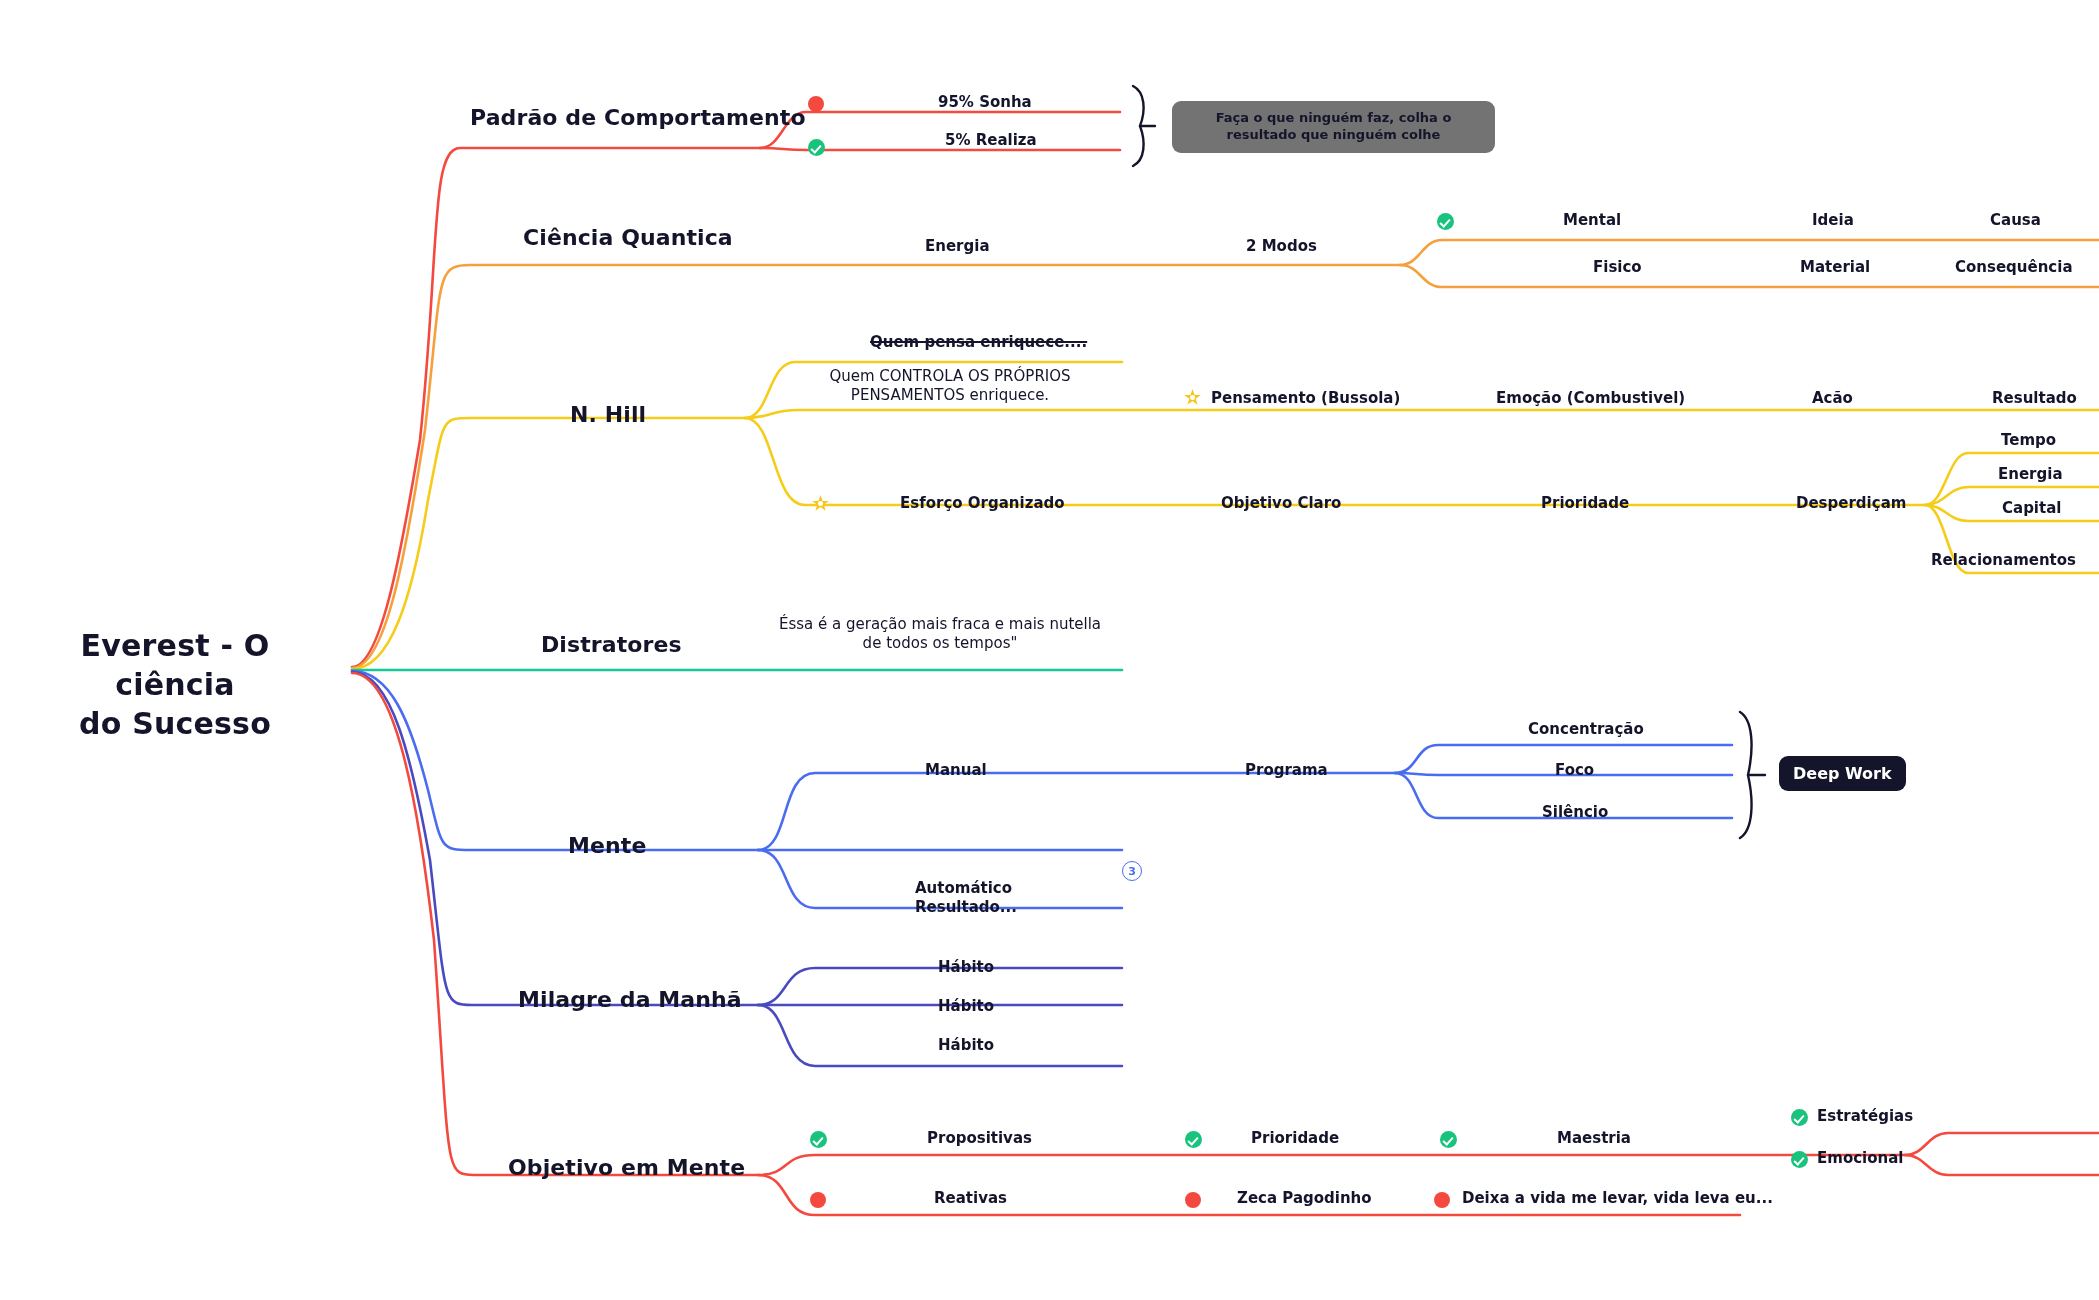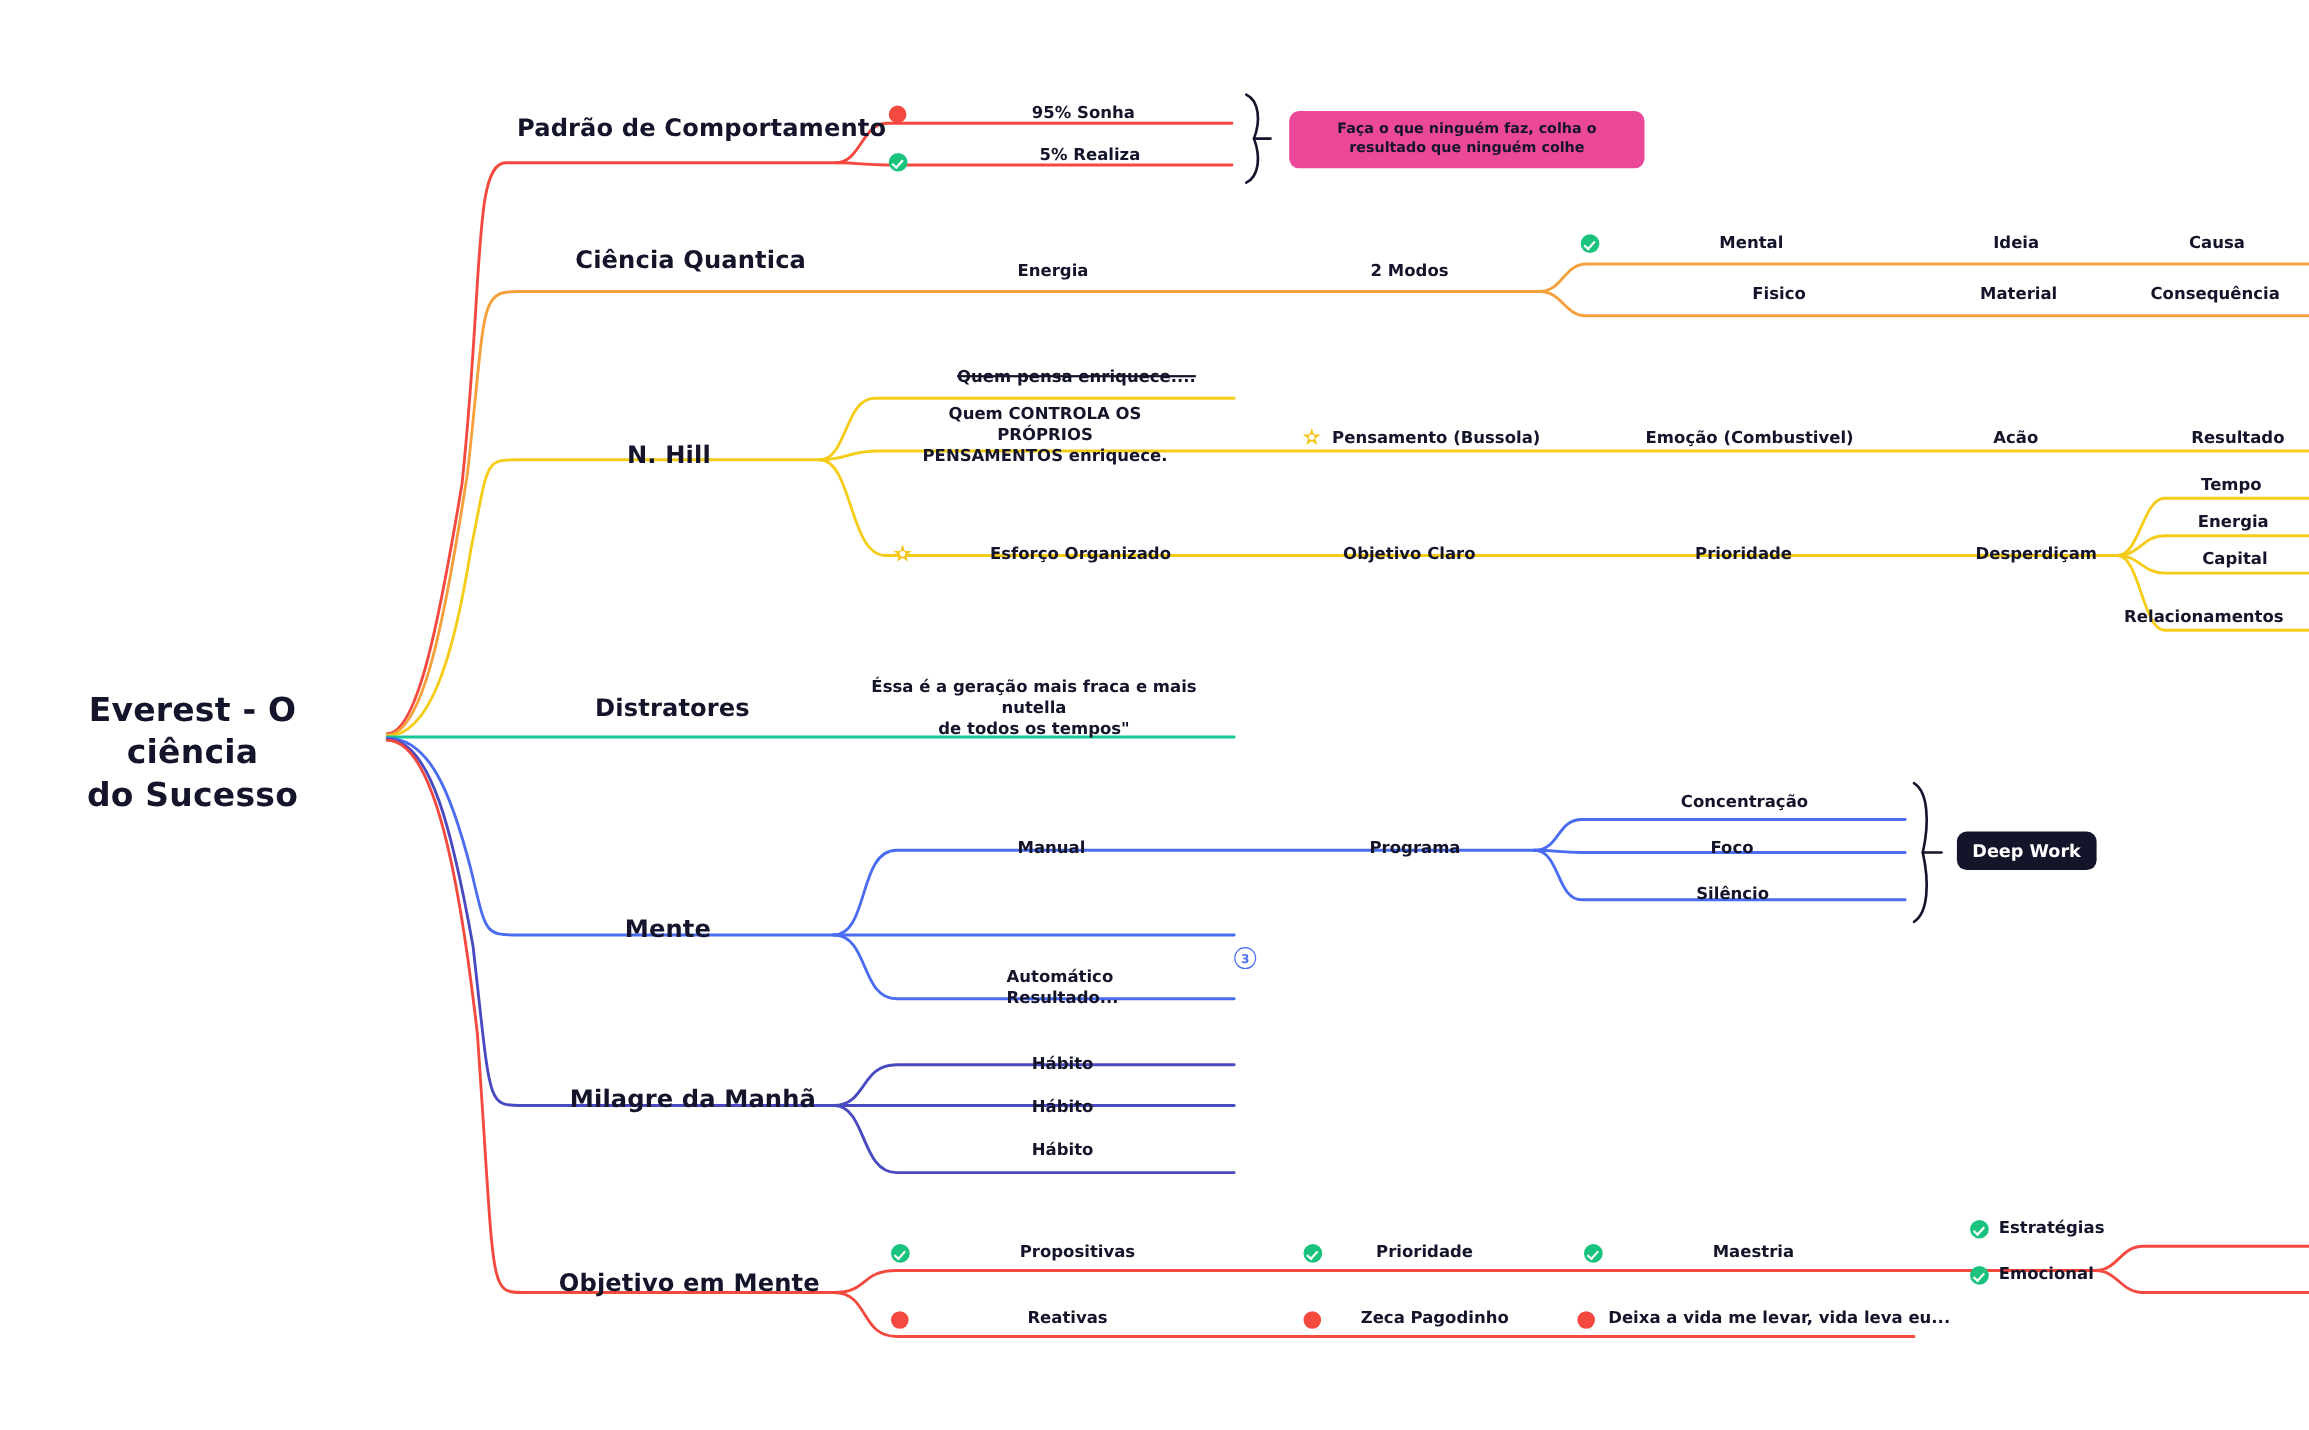--- a/index.html
+++ b/index.html
@@ -3,32 +3,32 @@
 <meta charset="utf-8">
 <style>
   html,body{margin:0;padding:0;background:#ffffff;}
   body{font-family:"DejaVu Sans","Liberation Sans",sans-serif;}
   #stage{position:relative;width:2099px;height:1300px;background:#fff;overflow:hidden;}
   #wires{position:absolute;left:0;top:0;width:2099px;height:1300px;pointer-events:none;}
   .lbl{position:absolute;white-space:nowrap;color:#14142b;line-height:1.18;}
   .root-title{position:absolute;color:#14142b;font-weight:700;font-size:30px;line-height:1.3;text-align:center;letter-spacing:.2px;}
   .l1{font-size:22px;font-weight:700;letter-spacing:.1px;}
   .l2{font-size:15px;font-weight:700;}
-  .l2w{font-size:15px;font-weight:700;text-align:center;white-space:normal;line-height:1.25;}
+  .l2w{font-size:15px;font-weight:400;text-align:center;white-space:normal;line-height:1.25;}
   .strike{text-decoration:line-through;text-decoration-thickness:2px;}
   .dot{position:absolute;width:16px;height:16px;border-radius:50%;}
   .dot.red{background:#f4493f;}
   .chk{position:absolute;width:17px;height:17px;border-radius:50%;background:#19c37d;}
   .chk:after{content:"";position:absolute;left:4.5px;top:3.5px;width:4px;height:8px;border:2px solid #fff;border-top:0;border-left:0;transform:rotate(42deg);}
   .star{position:absolute;width:17px;height:17px;background:#f5c518;
         clip-path:polygon(50% 0%,62% 35%,99% 35%,69% 57%,80% 92%,50% 71%,20% 92%,31% 57%,1% 35%,38% 35%);}
   .star:after{content:"";position:absolute;left:6px;top:6px;width:5px;height:5px;border-radius:50%;background:#fff;}
   .badge-dark{position:absolute;background:#14142b;color:#fff;border-radius:9px;
         font-size:16px;font-weight:700;padding:8px 14px;white-space:nowrap;}
-  .callout{position:absolute;background:#ec4899;color:#14142b;border-radius:9px;
+  .callout{position:absolute;background:#737373;color:#14142b;border-radius:9px;
         font-size:13px;font-weight:700;padding:9px 13px;text-align:center;line-height:1.3;}
   .num-badge{position:absolute;width:18px;height:18px;border-radius:50%;border:1.6px solid #4a6cf0;
         color:#4a6cf0;font-size:11px;font-weight:700;display:flex;align-items:center;justify-content:center;background:#fff;}
 </style>
 </head>
 <body>
 
 <div id="stage">
 
   <svg id="wires" viewBox="0 0 2099 1300" xmlns="http://www.w3.org/2000/svg">

